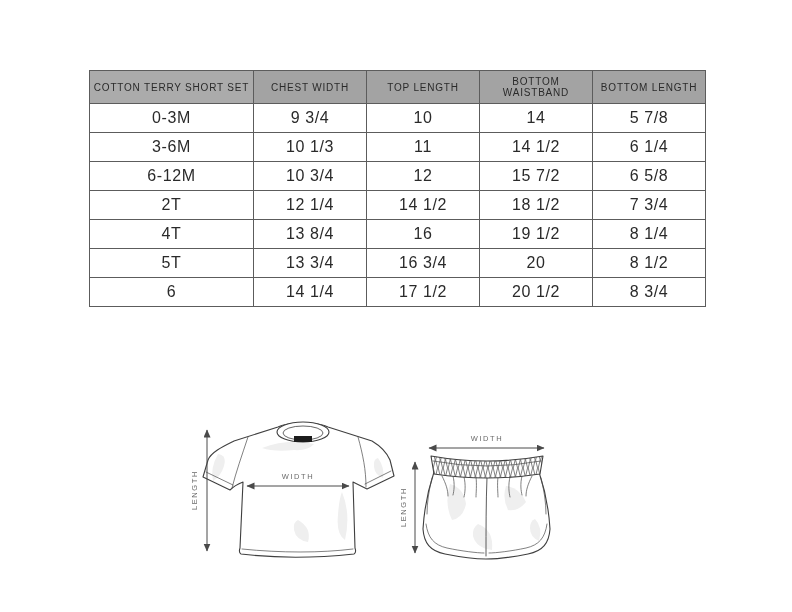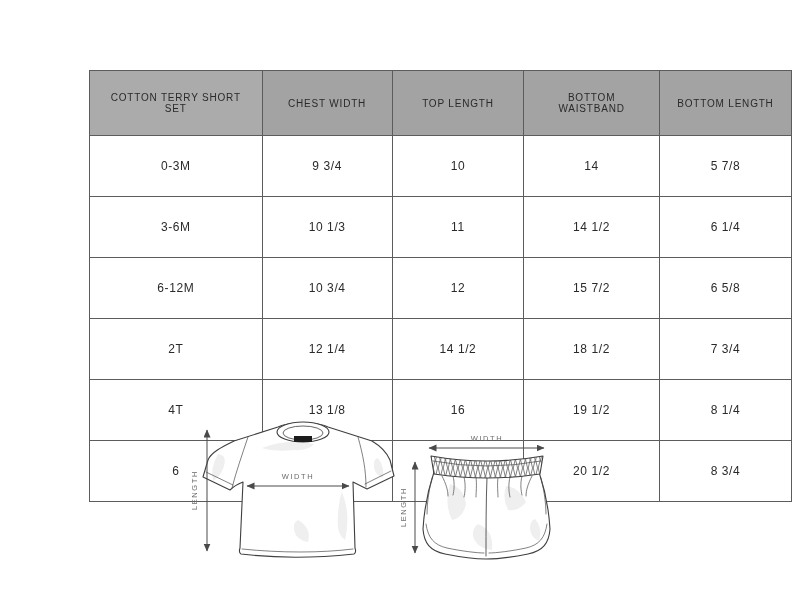--- a/index.html
+++ b/index.html
@@ -7,31 +7,31 @@
     width:792px;height:612px;background:#ffffff;position:relative;
     font-family:"Liberation Sans",sans-serif;overflow:hidden;
   }
   
   table.size-table{
     position:absolute;left:89px;top:70px;
     border-collapse:collapse;table-layout:fixed;
   }
   .size-table th,.size-table td{
     border:1px solid #5c5c5c;text-align:center;vertical-align:middle;
-    color:#2a2a2a;padding:16px;
+    color:#2a2a2a;padding:0;
   }
   .size-table th{
     height:32px;font-size:10px;font-weight:400;letter-spacing:.8px;
     background:#a3a3a3;
   }
   .size-table th.col-size{background:#ababab;}
   .col-size{width:163px;}
   .col-m{width:112px;}
   .size-table td{
-    height:28px;font-size:12px;letter-spacing:.6px;
+    height:28px;font-size:16px;letter-spacing:.6px;
   }
   
   svg{position:absolute;overflow:visible;}
   svg text{
     font-family:"Liberation Sans",sans-serif;
     fill:#6b6b6b;font-size:7.5px;letter-spacing:1.6px;
   }
   .outline{fill:#ffffff;stroke:#3f3f3f;stroke-width:1.1;stroke-linejoin:round;}
   .detail{fill:none;stroke:#4a4a4a;stroke-width:.7;stroke-linecap:round;}
   .shade{fill:#efefef;stroke:none;}
@@ -81,24 +81,31 @@
       </tr>
       <tr>
         <td class="col-size">2T</td>
         <td class="col-m">12 1/4</td>
         <td class="col-m">14 1/2</td>
         <td class="col-m">18 1/2</td>
         <td class="col-m">7 3/4</td>
       </tr>
       <tr>
         <td class="col-size">4T</td>
-        <td class="col-m">13 1/8</td>
+        <td class="col-m">13 8/4</td>
         <td class="col-m">16</td>
         <td class="col-m">19 1/2</td>
         <td class="col-m">8 1/4</td>
+      </tr>
+      <tr>
+        <td class="col-size">5T</td>
+        <td class="col-m">13 3/4</td>
+        <td class="col-m">16 3/4</td>
+        <td class="col-m">20</td>
+        <td class="col-m">8 1/2</td>
       </tr>
       <tr>
         <td class="col-size">6</td>
         <td class="col-m">14 1/4</td>
         <td class="col-m">17 1/2</td>
         <td class="col-m">20 1/2</td>
         <td class="col-m">8 3/4</td>
       </tr>
     </tbody>
 </table>

